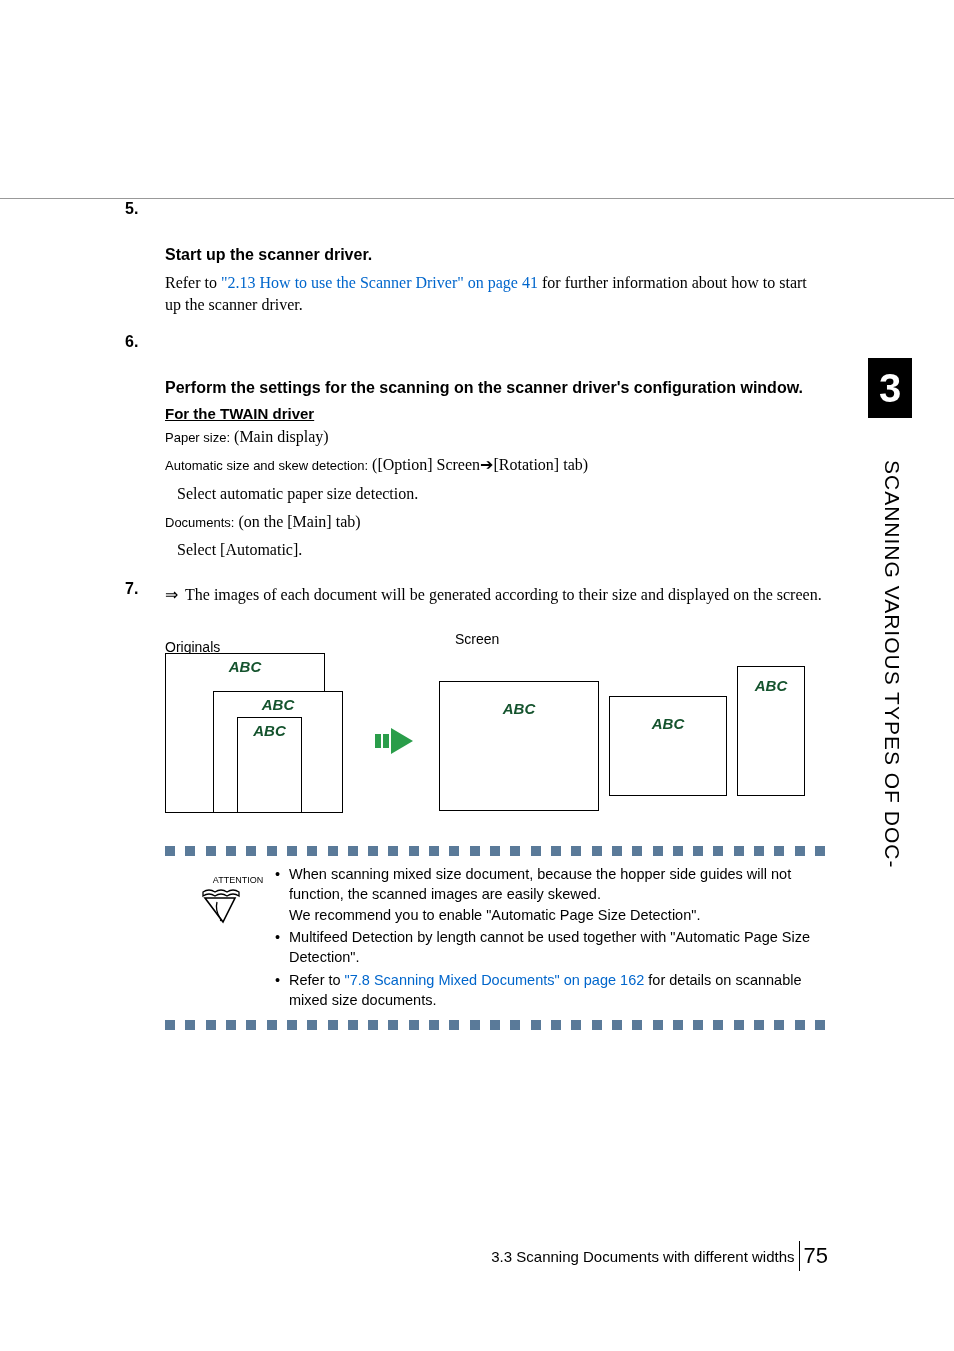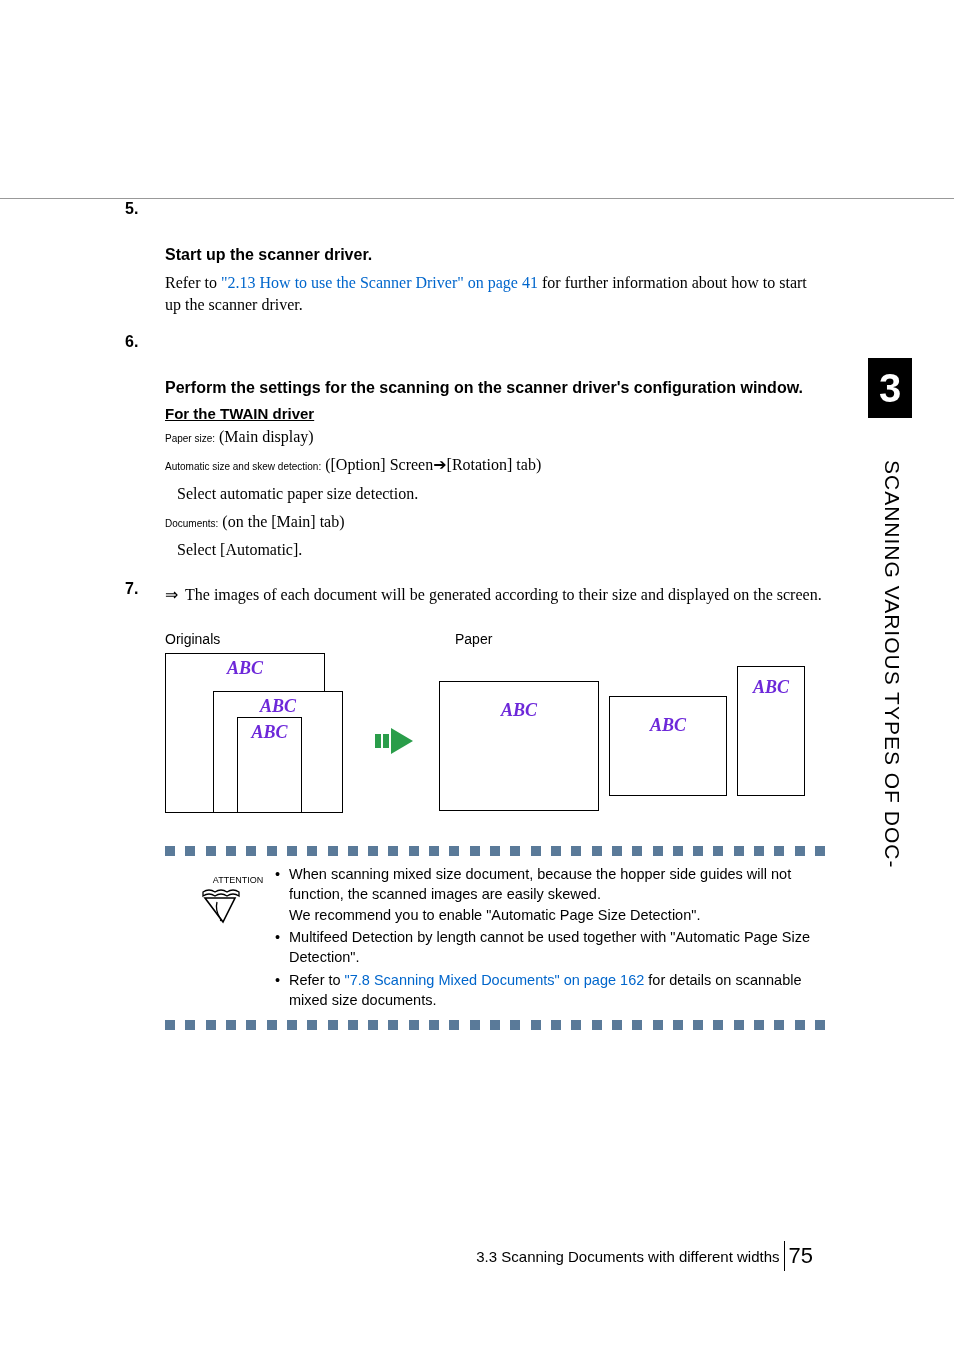--- a/index.html
+++ b/index.html
@@ -80,21 +80,21 @@
   .subhead {
     font-family: Arial, sans-serif;
     font-weight: bold;
     font-size: 15px;
     text-decoration: underline;
     margin-top: 6px;
     margin-bottom: 4px;
   }
   .sans-label {
     font-family: Arial, sans-serif;
-    font-size: 10px;
+    font-size: 13px;
   }
   .indent {
     margin-left: 12px;
   }
   .arrow-line {
     display: flex;
     font-size: 16px;
     line-height: 1.4;
     margin-top: 4px;
   }
@@ -113,25 +113,25 @@
     font-size: 14px;
     position: absolute;
   }
   .stack-box {
     position: absolute;
     background: #fff;
     border: 1px solid #000;
     text-align: center;
   }
   .abc {
-    font-family: Liberation Serif, serif;
+    font-family: Liberation Sans, sans-serif;
     font-weight: bold;
     font-style: italic;
-    color: #6d28d9;
-    font-size: 18px;
+    color: #14532d;
+    font-size: 15px;
   }
   .green-arrow {
     position: absolute;
     left: 210px;
     top: 95px;
     width: 40px;
     height: 30px;
   }
   .result-box {
     position: absolute;
@@ -181,21 +181,21 @@
     display: flex;
     margin-bottom: 2px;
   }
   .bullet {
     width: 14px;
     flex-shrink: 0;
   }
   .footer {
     position: absolute;
     bottom: 80px;
-    left: 113px;
+    left: 128px;
     width: 700px;
     text-align: right;
     font-family: Arial, sans-serif;
     font-size: 15px;
     display: flex;
     justify-content: flex-end;
     align-items: center;
     gap: 4px;
   }
   .footer-bar {
@@ -247,22 +247,22 @@
     <div class="step-num">7.</div>
     <div class="step-body">
       <div class="arrow-line">
         <div class="arrow-sym">⇒</div>
         <div>The images of each document will be generated according to their size and displayed on the screen.</div>
       </div>
     </div>
   </div>
 
   <div class="diagram">
-    <div class="diag-label" style="left:0; top:0;">Originals</div>
-    <div class="diag-label" style="left:290px; top:0;">Paper</div>
+    <div class="diag-label" style="left:0; top:8px;">Originals</div>
+    <div class="diag-label" style="left:290px; top:0;">Screen</div>
 
     <div class="stack-box" style="left:0; top:22px; width:160px; height:160px;">
       <div class="abc" style="margin-top:4px;">ABC</div>
     </div>
     <div class="stack-box" style="left:48px; top:60px; width:130px; height:122px;">
       <div class="abc" style="margin-top:4px;">ABC</div>
     </div>
     <div class="stack-box" style="left:72px; top:86px; width:65px; height:96px;">
       <div class="abc" style="margin-top:4px;">ABC</div>
     </div>

